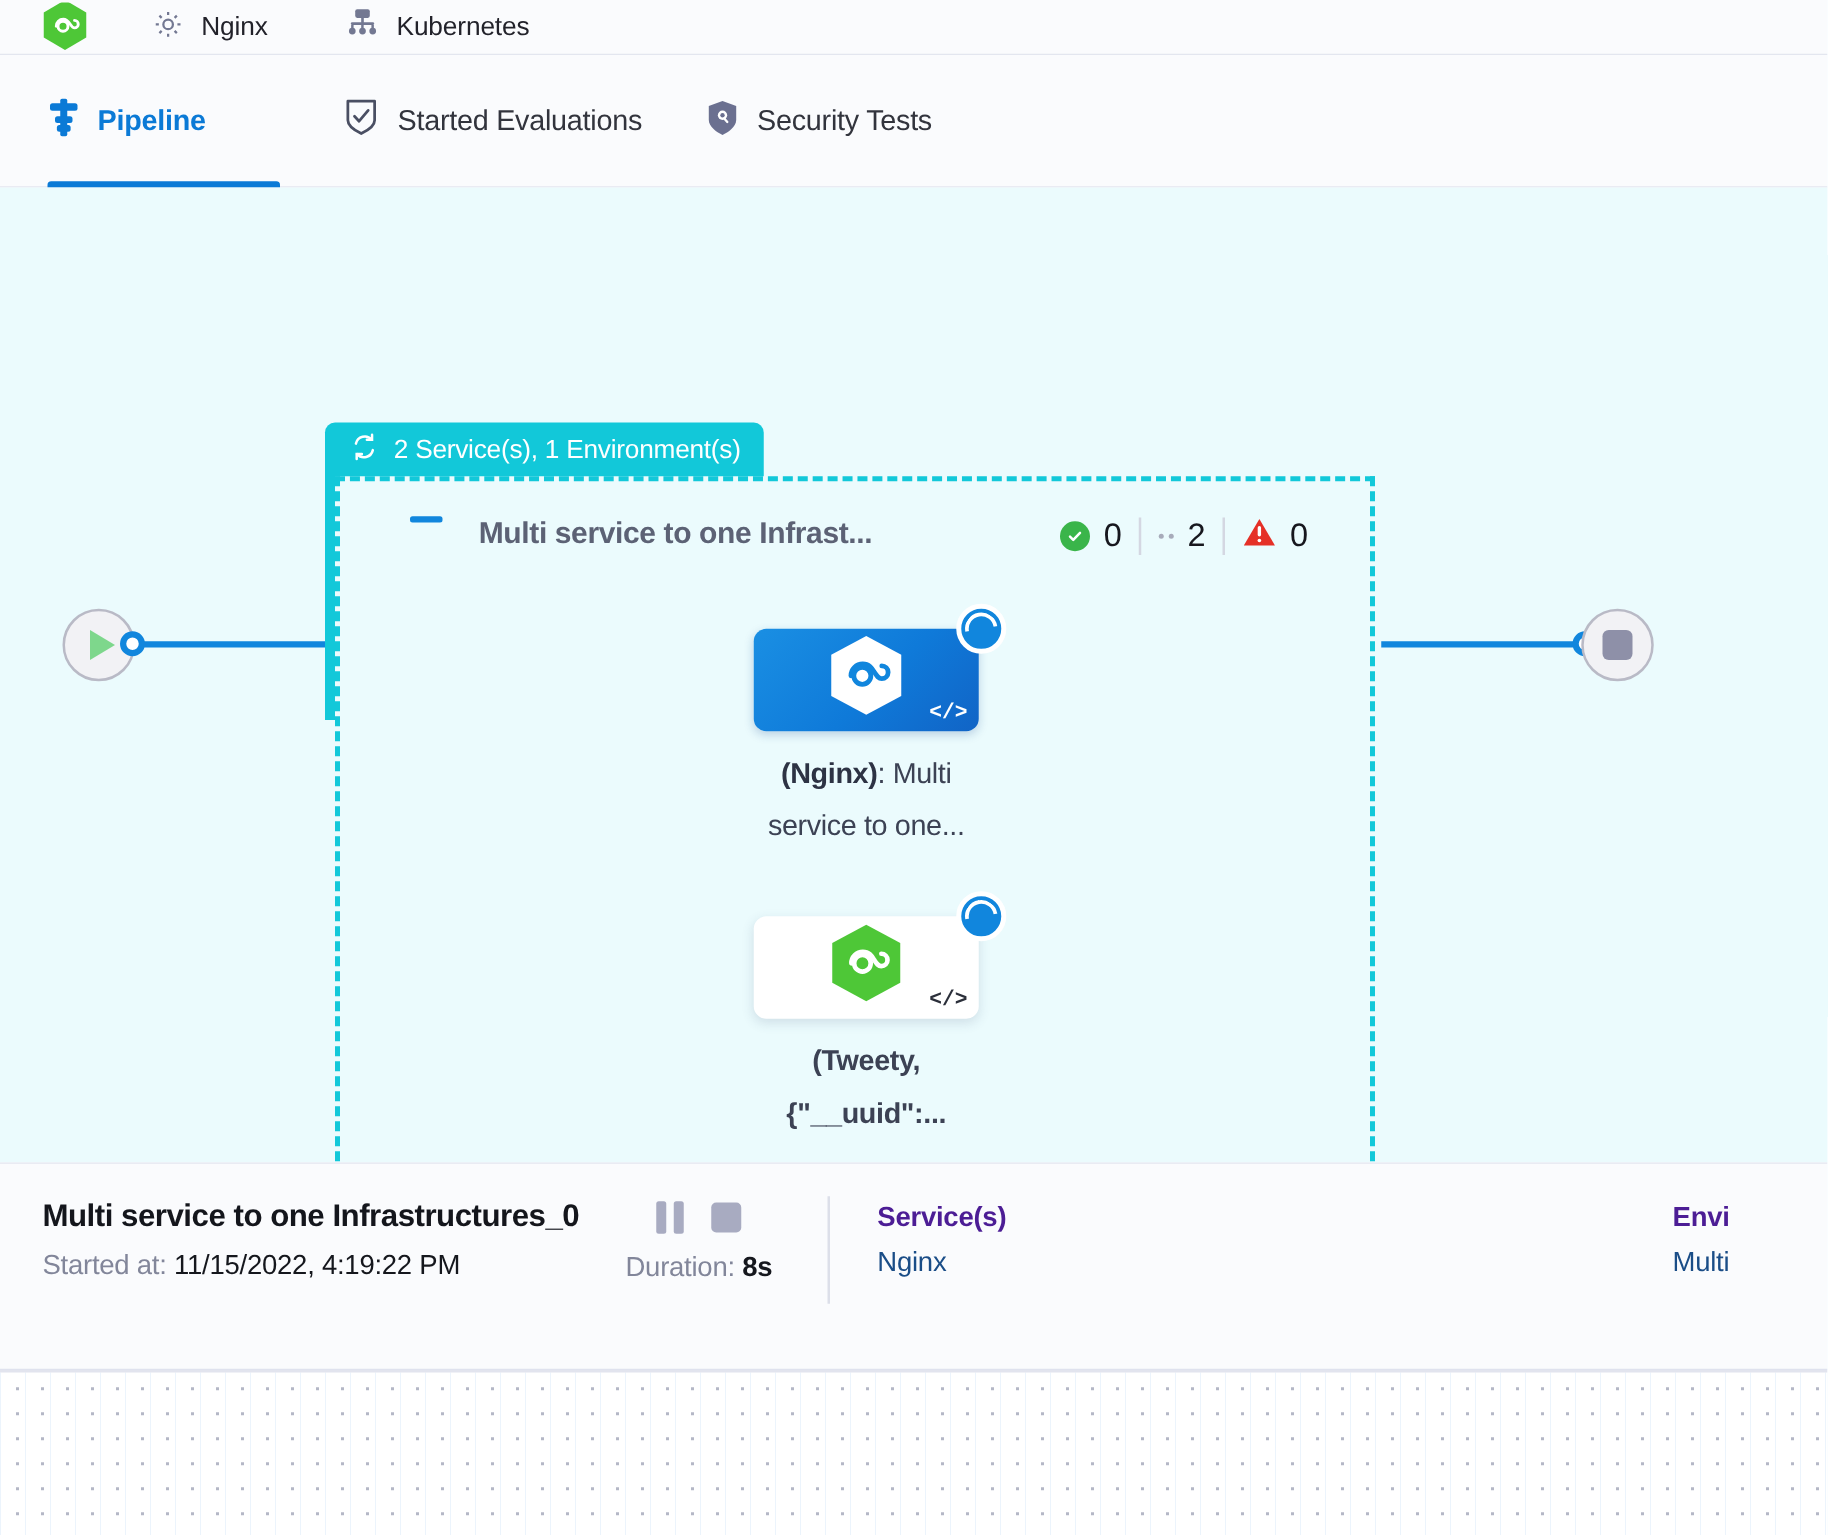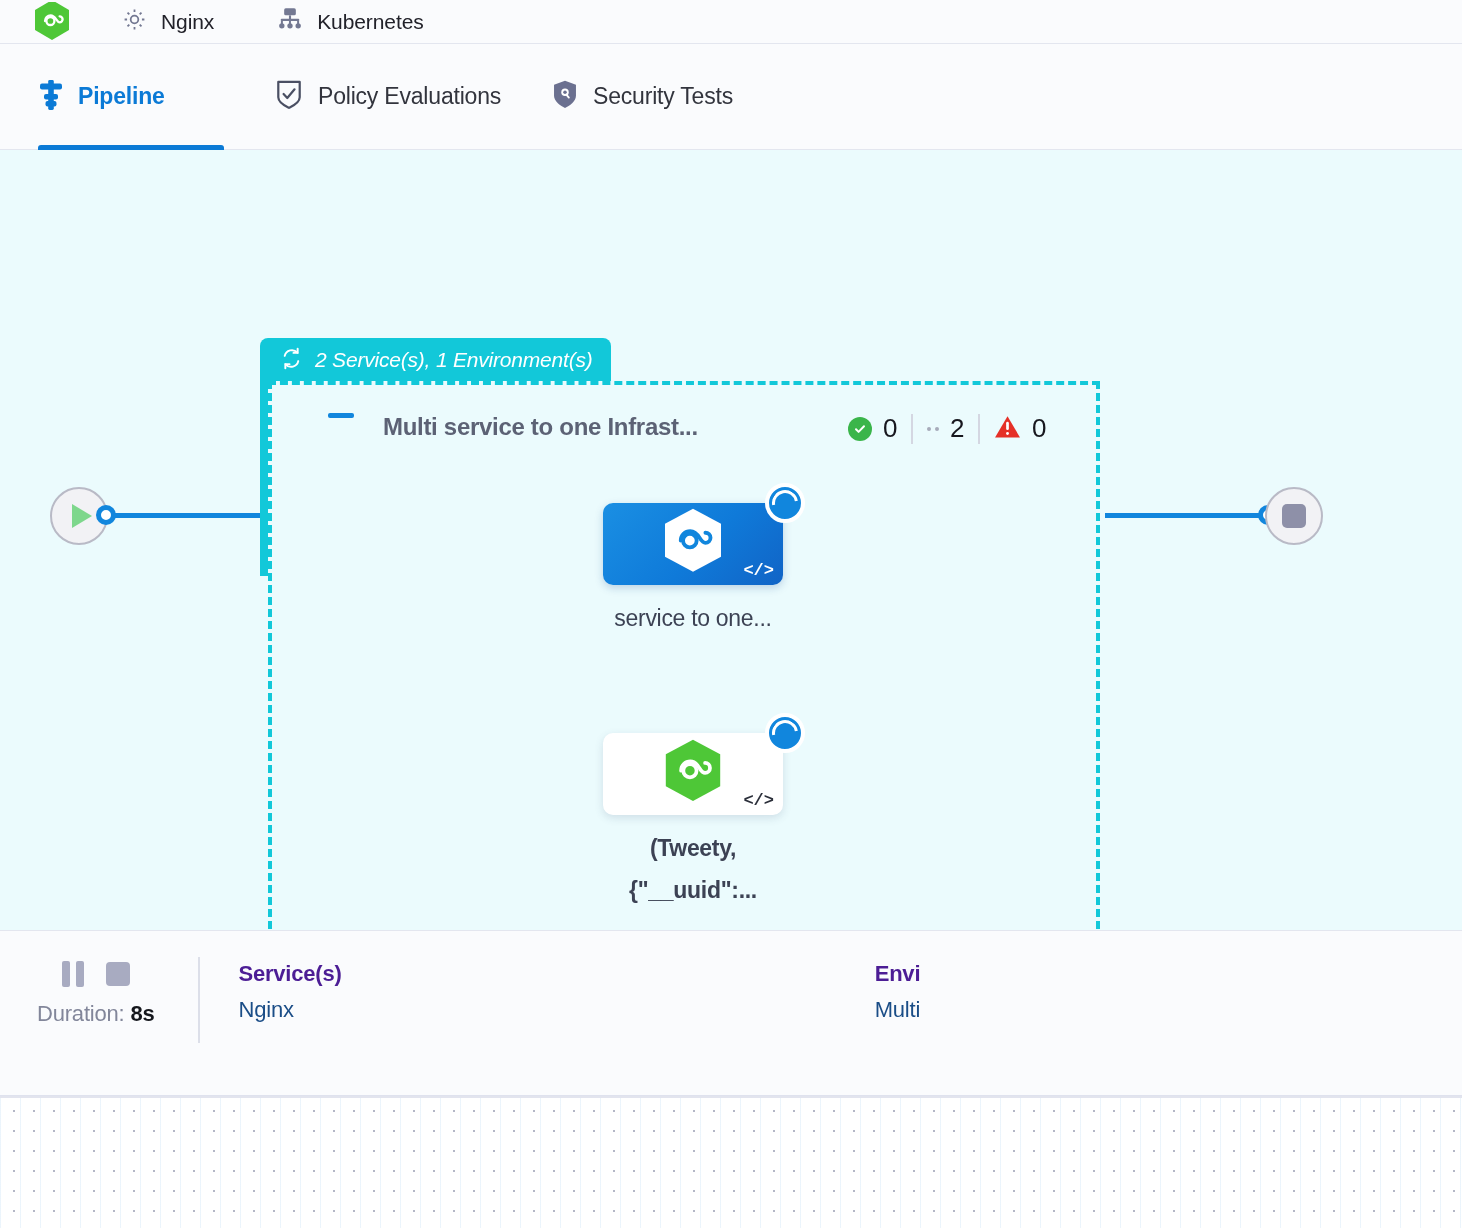--- a/index.html
+++ b/index.html
@@ -83,21 +83,21 @@
   }
   .stop-sq { width: 24px; height: 24px; background: #8e90a8; border-radius: 5px; }
 
   
   .group-badge {
     position: absolute; left: 260px; top: 188px;
     height: 44px; background: #12c8d9; border-radius: 8px 8px 0 0;
     display: flex; align-items: center; gap: 11px;
     padding: 0 18px 0 19px; color: #ffffff;
   }
-  .group-badge-label { font-size: 21px; color: #fff; white-space: nowrap; letter-spacing: -0.2px; font-style: italic;}
+  .group-badge-label { font-size: 21px; color: #fff; white-space: nowrap; letter-spacing: -0.2px;}
   .group-sidebar {
     position: absolute; left: 260px; top: 228px; width: 16px; height: 198px;
     background: #12c8d9;
   }
   .group-box {
     position: absolute; left: 268px; top: 231px; width: 832px; height: 620px;
     border: 4px dashed #12c8d9; background: #ebfbfd;
   }
   .group-head {
     position: absolute; left: 0; top: 28px; width: 100%;
@@ -257,21 +257,21 @@
     </div>
 
 
     <div class="tab" id="tab-policy">
       <span>
         <svg width="30" height="32" viewBox="0 0 24 26" fill="none" stroke="#4a4f63" stroke-width="1.8" stroke-linejoin="round">
           <path d="M3.3 2.4h17.4v12.4c0 4.6-6.2 7.4-8.7 8.6-2.5-1.2-8.7-4-8.7-8.6z"></path>
           <path d="M7.6 12.2l3 3.2 5.9-7" stroke-linecap="round"></path>
         </svg>
       </span>
-      <span class="tab-label">Policy Evaluations</span>
+      <span class="tab-label">Started Evaluations</span>
     </div>
 
     <div class="tab" id="tab-security">
       <span>
         <svg width="28" height="31" viewBox="0 0 24 26">
           <path d="M12 1.2 21.4 4.6v9.5c0 5-5.6 8.6-9.4 10.4C8.2 22.7 2.6 19.1 2.6 14.1V4.6z" fill="#6b7090"></path>
           <circle cx="12" cy="11" r="3.2" fill="#ffffff"></circle>
           <circle cx="12" cy="11" r="1.5" fill="#6b7090"></circle>
           <path d="M13.2 13.2l2.1 2.4" stroke="#ffffff" stroke-width="1.6" stroke-linecap="round"></path>
         </svg>
@@ -353,20 +353,21 @@
           <svg width="64" height="70" viewBox="0 0 36 40">
             <polygon points="18,1 34,9.6 34,28.4 18,37 2,28.4 2,9.6" fill="#ffffff"></polygon>
             <path d="M11 19.2c0-3 2.4-5.4 5.4-5.4 2.9 0 4.2 1.9 5.4 3.9 1.1 1.7 1.8 2.8 3.3 2.8 1.6 0 2.9-1.3 2.9-2.9s-1.3-2.9-2.9-2.9" fill="none" stroke="#1186dd" stroke-width="2.2" stroke-linecap="round"></path>
             <circle cx="16.2" cy="19.2" r="3.9" fill="none" stroke="#1186dd" stroke-width="2.2"></circle>
           </svg>
         </span>
         <span class="spinner-badge"></span>
         <span class="code-glyph">&lt;/&gt;</span>
       </div>
       <div class="node-label" style="left:271px; top:212px;">
+        <div><b>(Nginx)</b><span>: Multi</span></div>
         <div>service to one...</div>
       </div>
 
       <div class="node-card white" style="left:331px; top:348px;">
         <span>
           <svg width="62" height="68" viewBox="0 0 36 40">
             <polygon points="18,1 34,9.6 34,28.4 18,37 2,28.4 2,9.6" fill="#4ec737"></polygon>
             <path d="M11 19.2c0-3 2.4-5.4 5.4-5.4 2.9 0 4.2 1.9 5.4 3.9 1.1 1.7 1.8 2.8 3.3 2.8 1.6 0 2.9-1.3 2.9-2.9s-1.3-2.9-2.9-2.9" fill="none" stroke="#ffffff" stroke-width="2.2" stroke-linecap="round"></path>
             <circle cx="16.2" cy="19.2" r="3.9" fill="none" stroke="#ffffff" stroke-width="2.2"></circle>
           </svg>
@@ -377,20 +378,27 @@
       <div class="node-label bold" style="left:271px; top:442px;">
         <div>(Tweety,</div>
         <div>{"__uuid":...</div>
       </div>
 
     </div>
   </div>
 
   <div class="detail">
 
+    <div class="detail-left">
+      <div class="detail-title">Multi service to one Infrastructures_0</div>
+      <div class="detail-sub">
+        <span class="muted">Started at:</span>
+        <span>11/15/2022, 4:19:22 PM</span>
+      </div>
+    </div>
 
     <div class="detail-mid">
       <div class="transport">
         <span class="btn-pause">
             <i></i>
             <i></i>
           </span>
         <span class="btn-stop"></span>
       </div>
       <div class="duration">

